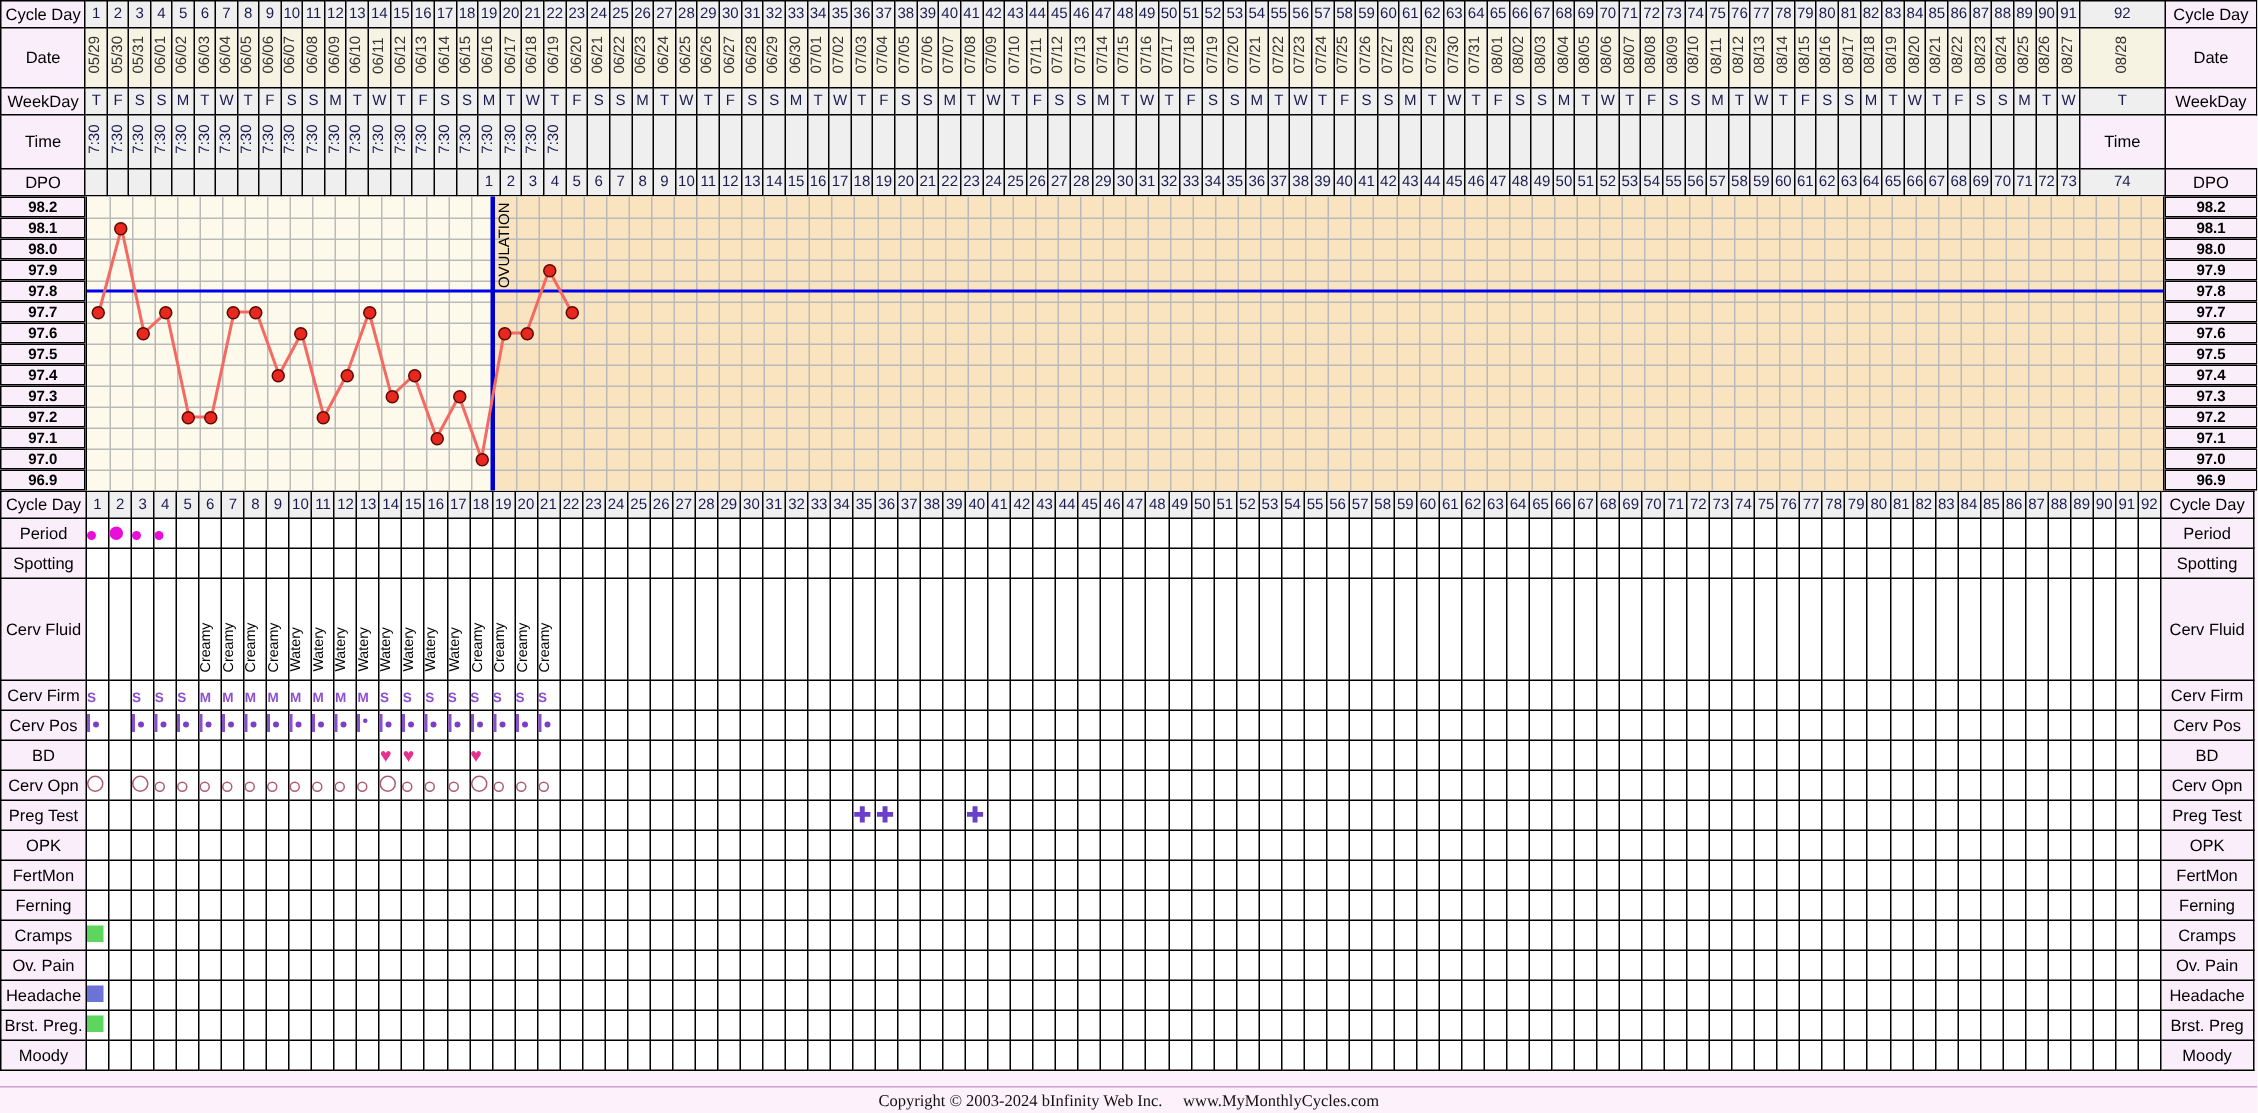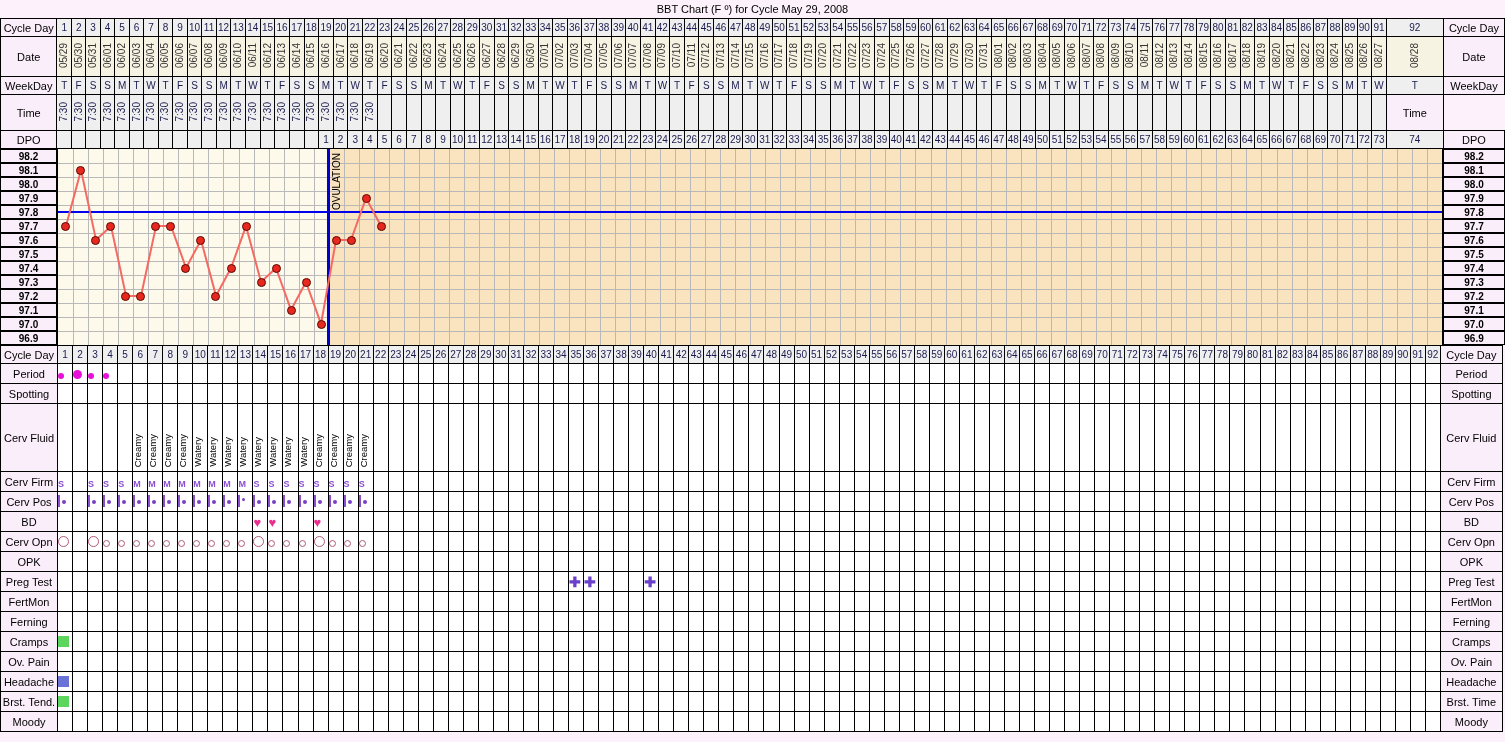--- a/index.html
+++ b/index.html
@@ -126,21 +126,20 @@
     font-family:"Liberation Serif", serif;
     color:#111; background:#fdf2fb;
     border-top:1px solid #c9a0d0;
   }
 </style>
 </head>
 <body>
 
 <div id="page">
 
-  <div class="title-bar">BBT Chart (F º) for Cycle May 29, 2008</div>
 
   <table class="grid" id="top-table">
     <tbody id="top-body">
         <tr class="hdr-row">
           <td class="row-label" style="width: 57px; height: 18px;">Cycle Day</td>
           <td class="cell " style="width: 15.0435px; height: 18px;">1</td>
           <td class="cell " style="width: 15.0435px; height: 18px;">2</td>
           <td class="cell " style="width: 15.0435px; height: 18px;">3</td>
           <td class="cell " style="width: 15.0435px; height: 18px;">4</td>
           <td class="cell " style="width: 15.0435px; height: 18px;">5</td>
@@ -1579,210 +1578,210 @@
           <td style="width: 15.0435px; height: 20px;"></td>
           <td style="width: 15.0435px; height: 20px;"></td>
           <td style="width: 15.0435px; height: 20px;"></td>
           <td style="width: 15.0435px; height: 20px;"></td>
           <td style="width: 15.0435px; height: 20px;"></td>
           <td style="width: 15.0435px; height: 20px;"></td>
           <td style="width: 15.0435px; height: 20px;"></td>
           <td class="row-label" style="width: 62px;">Cerv Opn</td>
         </tr>
         <tr class="mrow">
-          <td class="row-label" style="width: 57px; height: 20px;">OPK</td>
-          <td style="width: 15.0435px; height: 20px;"></td>
-          <td style="width: 15.0435px; height: 20px;"></td>
-          <td style="width: 15.0435px; height: 20px;"></td>
-          <td style="width: 15.0435px; height: 20px;"></td>
-          <td style="width: 15.0435px; height: 20px;"></td>
-          <td style="width: 15.0435px; height: 20px;"></td>
-          <td style="width: 15.0435px; height: 20px;"></td>
-          <td style="width: 15.0435px; height: 20px;"></td>
-          <td style="width: 15.0435px; height: 20px;"></td>
-          <td style="width: 15.0435px; height: 20px;"></td>
-          <td style="width: 15.0435px; height: 20px;"></td>
-          <td style="width: 15.0435px; height: 20px;"></td>
-          <td style="width: 15.0435px; height: 20px;"></td>
-          <td style="width: 15.0435px; height: 20px;"></td>
-          <td style="width: 15.0435px; height: 20px;"></td>
-          <td style="width: 15.0435px; height: 20px;"></td>
-          <td style="width: 15.0435px; height: 20px;"></td>
-          <td style="width: 15.0435px; height: 20px;"></td>
-          <td style="width: 15.0435px; height: 20px;"></td>
-          <td style="width: 15.0435px; height: 20px;"></td>
-          <td style="width: 15.0435px; height: 20px;"></td>
-          <td style="width: 15.0435px; height: 20px;"></td>
-          <td style="width: 15.0435px; height: 20px;"></td>
-          <td style="width: 15.0435px; height: 20px;"></td>
-          <td style="width: 15.0435px; height: 20px;"></td>
-          <td style="width: 15.0435px; height: 20px;"></td>
-          <td style="width: 15.0435px; height: 20px;"></td>
-          <td style="width: 15.0435px; height: 20px;"></td>
-          <td style="width: 15.0435px; height: 20px;"></td>
-          <td style="width: 15.0435px; height: 20px;"></td>
-          <td style="width: 15.0435px; height: 20px;"></td>
-          <td style="width: 15.0435px; height: 20px;"></td>
-          <td style="width: 15.0435px; height: 20px;"></td>
-          <td style="width: 15.0435px; height: 20px;"></td>
-          <td style="width: 15.0435px; height: 20px;"></td>
-          <td style="width: 15.0435px; height: 20px;"></td>
-          <td style="width: 15.0435px; height: 20px;"></td>
-          <td style="width: 15.0435px; height: 20px;"></td>
-          <td style="width: 15.0435px; height: 20px;"></td>
-          <td style="width: 15.0435px; height: 20px;"></td>
-          <td style="width: 15.0435px; height: 20px;"></td>
-          <td style="width: 15.0435px; height: 20px;"></td>
-          <td style="width: 15.0435px; height: 20px;"></td>
-          <td style="width: 15.0435px; height: 20px;"></td>
-          <td style="width: 15.0435px; height: 20px;"></td>
-          <td style="width: 15.0435px; height: 20px;"></td>
-          <td style="width: 15.0435px; height: 20px;"></td>
-          <td style="width: 15.0435px; height: 20px;"></td>
-          <td style="width: 15.0435px; height: 20px;"></td>
-          <td style="width: 15.0435px; height: 20px;"></td>
-          <td style="width: 15.0435px; height: 20px;"></td>
-          <td style="width: 15.0435px; height: 20px;"></td>
-          <td style="width: 15.0435px; height: 20px;"></td>
-          <td style="width: 15.0435px; height: 20px;"></td>
-          <td style="width: 15.0435px; height: 20px;"></td>
-          <td style="width: 15.0435px; height: 20px;"></td>
-          <td style="width: 15.0435px; height: 20px;"></td>
-          <td style="width: 15.0435px; height: 20px;"></td>
-          <td style="width: 15.0435px; height: 20px;"></td>
-          <td style="width: 15.0435px; height: 20px;"></td>
-          <td style="width: 15.0435px; height: 20px;"></td>
-          <td style="width: 15.0435px; height: 20px;"></td>
-          <td style="width: 15.0435px; height: 20px;"></td>
-          <td style="width: 15.0435px; height: 20px;"></td>
-          <td style="width: 15.0435px; height: 20px;"></td>
-          <td style="width: 15.0435px; height: 20px;"></td>
-          <td style="width: 15.0435px; height: 20px;"></td>
-          <td style="width: 15.0435px; height: 20px;"></td>
-          <td style="width: 15.0435px; height: 20px;"></td>
-          <td style="width: 15.0435px; height: 20px;"></td>
-          <td style="width: 15.0435px; height: 20px;"></td>
-          <td style="width: 15.0435px; height: 20px;"></td>
-          <td style="width: 15.0435px; height: 20px;"></td>
-          <td style="width: 15.0435px; height: 20px;"></td>
-          <td style="width: 15.0435px; height: 20px;"></td>
-          <td style="width: 15.0435px; height: 20px;"></td>
-          <td style="width: 15.0435px; height: 20px;"></td>
-          <td style="width: 15.0435px; height: 20px;"></td>
-          <td style="width: 15.0435px; height: 20px;"></td>
-          <td style="width: 15.0435px; height: 20px;"></td>
-          <td style="width: 15.0435px; height: 20px;"></td>
-          <td style="width: 15.0435px; height: 20px;"></td>
-          <td style="width: 15.0435px; height: 20px;"></td>
-          <td style="width: 15.0435px; height: 20px;"></td>
-          <td style="width: 15.0435px; height: 20px;"></td>
-          <td style="width: 15.0435px; height: 20px;"></td>
-          <td style="width: 15.0435px; height: 20px;"></td>
-          <td style="width: 15.0435px; height: 20px;"></td>
-          <td style="width: 15.0435px; height: 20px;"></td>
-          <td style="width: 15.0435px; height: 20px;"></td>
-          <td style="width: 15.0435px; height: 20px;"></td>
-          <td style="width: 15.0435px; height: 20px;"></td>
-          <td class="row-label" style="width: 62px;">OPK</td>
+          <td class="row-label" style="width: 57px; height: 20px;">Preg Test</td>
+          <td style="width: 15.0435px; height: 20px;"></td>
+          <td style="width: 15.0435px; height: 20px;"></td>
+          <td style="width: 15.0435px; height: 20px;"></td>
+          <td style="width: 15.0435px; height: 20px;"></td>
+          <td style="width: 15.0435px; height: 20px;"></td>
+          <td style="width: 15.0435px; height: 20px;"></td>
+          <td style="width: 15.0435px; height: 20px;"></td>
+          <td style="width: 15.0435px; height: 20px;"></td>
+          <td style="width: 15.0435px; height: 20px;"></td>
+          <td style="width: 15.0435px; height: 20px;"></td>
+          <td style="width: 15.0435px; height: 20px;"></td>
+          <td style="width: 15.0435px; height: 20px;"></td>
+          <td style="width: 15.0435px; height: 20px;"></td>
+          <td style="width: 15.0435px; height: 20px;"></td>
+          <td style="width: 15.0435px; height: 20px;"></td>
+          <td style="width: 15.0435px; height: 20px;"></td>
+          <td style="width: 15.0435px; height: 20px;"></td>
+          <td style="width: 15.0435px; height: 20px;"></td>
+          <td style="width: 15.0435px; height: 20px;"></td>
+          <td style="width: 15.0435px; height: 20px;"></td>
+          <td style="width: 15.0435px; height: 20px;"></td>
+          <td style="width: 15.0435px; height: 20px;"></td>
+          <td style="width: 15.0435px; height: 20px;"></td>
+          <td style="width: 15.0435px; height: 20px;"></td>
+          <td style="width: 15.0435px; height: 20px;"></td>
+          <td style="width: 15.0435px; height: 20px;"></td>
+          <td style="width: 15.0435px; height: 20px;"></td>
+          <td style="width: 15.0435px; height: 20px;"></td>
+          <td style="width: 15.0435px; height: 20px;"></td>
+          <td style="width: 15.0435px; height: 20px;"></td>
+          <td style="width: 15.0435px; height: 20px;"></td>
+          <td style="width: 15.0435px; height: 20px;"></td>
+          <td style="width: 15.0435px; height: 20px;"></td>
+          <td style="width: 15.0435px; height: 20px;"></td>
+          <td style="width: 15.0435px; height: 20px;"><span class="plus">✚</span></td>
+          <td style="width: 15.0435px; height: 20px;"><span class="plus">✚</span></td>
+          <td style="width: 15.0435px; height: 20px;"></td>
+          <td style="width: 15.0435px; height: 20px;"></td>
+          <td style="width: 15.0435px; height: 20px;"></td>
+          <td style="width: 15.0435px; height: 20px;"><span class="plus">✚</span></td>
+          <td style="width: 15.0435px; height: 20px;"></td>
+          <td style="width: 15.0435px; height: 20px;"></td>
+          <td style="width: 15.0435px; height: 20px;"></td>
+          <td style="width: 15.0435px; height: 20px;"></td>
+          <td style="width: 15.0435px; height: 20px;"></td>
+          <td style="width: 15.0435px; height: 20px;"></td>
+          <td style="width: 15.0435px; height: 20px;"></td>
+          <td style="width: 15.0435px; height: 20px;"></td>
+          <td style="width: 15.0435px; height: 20px;"></td>
+          <td style="width: 15.0435px; height: 20px;"></td>
+          <td style="width: 15.0435px; height: 20px;"></td>
+          <td style="width: 15.0435px; height: 20px;"></td>
+          <td style="width: 15.0435px; height: 20px;"></td>
+          <td style="width: 15.0435px; height: 20px;"></td>
+          <td style="width: 15.0435px; height: 20px;"></td>
+          <td style="width: 15.0435px; height: 20px;"></td>
+          <td style="width: 15.0435px; height: 20px;"></td>
+          <td style="width: 15.0435px; height: 20px;"></td>
+          <td style="width: 15.0435px; height: 20px;"></td>
+          <td style="width: 15.0435px; height: 20px;"></td>
+          <td style="width: 15.0435px; height: 20px;"></td>
+          <td style="width: 15.0435px; height: 20px;"></td>
+          <td style="width: 15.0435px; height: 20px;"></td>
+          <td style="width: 15.0435px; height: 20px;"></td>
+          <td style="width: 15.0435px; height: 20px;"></td>
+          <td style="width: 15.0435px; height: 20px;"></td>
+          <td style="width: 15.0435px; height: 20px;"></td>
+          <td style="width: 15.0435px; height: 20px;"></td>
+          <td style="width: 15.0435px; height: 20px;"></td>
+          <td style="width: 15.0435px; height: 20px;"></td>
+          <td style="width: 15.0435px; height: 20px;"></td>
+          <td style="width: 15.0435px; height: 20px;"></td>
+          <td style="width: 15.0435px; height: 20px;"></td>
+          <td style="width: 15.0435px; height: 20px;"></td>
+          <td style="width: 15.0435px; height: 20px;"></td>
+          <td style="width: 15.0435px; height: 20px;"></td>
+          <td style="width: 15.0435px; height: 20px;"></td>
+          <td style="width: 15.0435px; height: 20px;"></td>
+          <td style="width: 15.0435px; height: 20px;"></td>
+          <td style="width: 15.0435px; height: 20px;"></td>
+          <td style="width: 15.0435px; height: 20px;"></td>
+          <td style="width: 15.0435px; height: 20px;"></td>
+          <td style="width: 15.0435px; height: 20px;"></td>
+          <td style="width: 15.0435px; height: 20px;"></td>
+          <td style="width: 15.0435px; height: 20px;"></td>
+          <td style="width: 15.0435px; height: 20px;"></td>
+          <td style="width: 15.0435px; height: 20px;"></td>
+          <td style="width: 15.0435px; height: 20px;"></td>
+          <td style="width: 15.0435px; height: 20px;"></td>
+          <td style="width: 15.0435px; height: 20px;"></td>
+          <td style="width: 15.0435px; height: 20px;"></td>
+          <td style="width: 15.0435px; height: 20px;"></td>
+          <td class="row-label" style="width: 62px;">Preg Test</td>
         </tr>
         <tr class="mrow">
-          <td class="row-label" style="width: 57px; height: 20px;">Preg Test</td>
-          <td style="width: 15.0435px; height: 20px;"></td>
-          <td style="width: 15.0435px; height: 20px;"></td>
-          <td style="width: 15.0435px; height: 20px;"></td>
-          <td style="width: 15.0435px; height: 20px;"></td>
-          <td style="width: 15.0435px; height: 20px;"></td>
-          <td style="width: 15.0435px; height: 20px;"></td>
-          <td style="width: 15.0435px; height: 20px;"></td>
-          <td style="width: 15.0435px; height: 20px;"></td>
-          <td style="width: 15.0435px; height: 20px;"></td>
-          <td style="width: 15.0435px; height: 20px;"></td>
-          <td style="width: 15.0435px; height: 20px;"></td>
-          <td style="width: 15.0435px; height: 20px;"></td>
-          <td style="width: 15.0435px; height: 20px;"></td>
-          <td style="width: 15.0435px; height: 20px;"></td>
-          <td style="width: 15.0435px; height: 20px;"></td>
-          <td style="width: 15.0435px; height: 20px;"></td>
-          <td style="width: 15.0435px; height: 20px;"></td>
-          <td style="width: 15.0435px; height: 20px;"></td>
-          <td style="width: 15.0435px; height: 20px;"></td>
-          <td style="width: 15.0435px; height: 20px;"></td>
-          <td style="width: 15.0435px; height: 20px;"></td>
-          <td style="width: 15.0435px; height: 20px;"></td>
-          <td style="width: 15.0435px; height: 20px;"></td>
-          <td style="width: 15.0435px; height: 20px;"></td>
-          <td style="width: 15.0435px; height: 20px;"></td>
-          <td style="width: 15.0435px; height: 20px;"></td>
-          <td style="width: 15.0435px; height: 20px;"></td>
-          <td style="width: 15.0435px; height: 20px;"></td>
-          <td style="width: 15.0435px; height: 20px;"></td>
-          <td style="width: 15.0435px; height: 20px;"></td>
-          <td style="width: 15.0435px; height: 20px;"></td>
-          <td style="width: 15.0435px; height: 20px;"></td>
-          <td style="width: 15.0435px; height: 20px;"></td>
-          <td style="width: 15.0435px; height: 20px;"></td>
-          <td style="width: 15.0435px; height: 20px;"><span class="plus">✚</span></td>
-          <td style="width: 15.0435px; height: 20px;"><span class="plus">✚</span></td>
-          <td style="width: 15.0435px; height: 20px;"></td>
-          <td style="width: 15.0435px; height: 20px;"></td>
-          <td style="width: 15.0435px; height: 20px;"></td>
-          <td style="width: 15.0435px; height: 20px;"><span class="plus">✚</span></td>
-          <td style="width: 15.0435px; height: 20px;"></td>
-          <td style="width: 15.0435px; height: 20px;"></td>
-          <td style="width: 15.0435px; height: 20px;"></td>
-          <td style="width: 15.0435px; height: 20px;"></td>
-          <td style="width: 15.0435px; height: 20px;"></td>
-          <td style="width: 15.0435px; height: 20px;"></td>
-          <td style="width: 15.0435px; height: 20px;"></td>
-          <td style="width: 15.0435px; height: 20px;"></td>
-          <td style="width: 15.0435px; height: 20px;"></td>
-          <td style="width: 15.0435px; height: 20px;"></td>
-          <td style="width: 15.0435px; height: 20px;"></td>
-          <td style="width: 15.0435px; height: 20px;"></td>
-          <td style="width: 15.0435px; height: 20px;"></td>
-          <td style="width: 15.0435px; height: 20px;"></td>
-          <td style="width: 15.0435px; height: 20px;"></td>
-          <td style="width: 15.0435px; height: 20px;"></td>
-          <td style="width: 15.0435px; height: 20px;"></td>
-          <td style="width: 15.0435px; height: 20px;"></td>
-          <td style="width: 15.0435px; height: 20px;"></td>
-          <td style="width: 15.0435px; height: 20px;"></td>
-          <td style="width: 15.0435px; height: 20px;"></td>
-          <td style="width: 15.0435px; height: 20px;"></td>
-          <td style="width: 15.0435px; height: 20px;"></td>
-          <td style="width: 15.0435px; height: 20px;"></td>
-          <td style="width: 15.0435px; height: 20px;"></td>
-          <td style="width: 15.0435px; height: 20px;"></td>
-          <td style="width: 15.0435px; height: 20px;"></td>
-          <td style="width: 15.0435px; height: 20px;"></td>
-          <td style="width: 15.0435px; height: 20px;"></td>
-          <td style="width: 15.0435px; height: 20px;"></td>
-          <td style="width: 15.0435px; height: 20px;"></td>
-          <td style="width: 15.0435px; height: 20px;"></td>
-          <td style="width: 15.0435px; height: 20px;"></td>
-          <td style="width: 15.0435px; height: 20px;"></td>
-          <td style="width: 15.0435px; height: 20px;"></td>
-          <td style="width: 15.0435px; height: 20px;"></td>
-          <td style="width: 15.0435px; height: 20px;"></td>
-          <td style="width: 15.0435px; height: 20px;"></td>
-          <td style="width: 15.0435px; height: 20px;"></td>
-          <td style="width: 15.0435px; height: 20px;"></td>
-          <td style="width: 15.0435px; height: 20px;"></td>
-          <td style="width: 15.0435px; height: 20px;"></td>
-          <td style="width: 15.0435px; height: 20px;"></td>
-          <td style="width: 15.0435px; height: 20px;"></td>
-          <td style="width: 15.0435px; height: 20px;"></td>
-          <td style="width: 15.0435px; height: 20px;"></td>
-          <td style="width: 15.0435px; height: 20px;"></td>
-          <td style="width: 15.0435px; height: 20px;"></td>
-          <td style="width: 15.0435px; height: 20px;"></td>
-          <td style="width: 15.0435px; height: 20px;"></td>
-          <td style="width: 15.0435px; height: 20px;"></td>
-          <td style="width: 15.0435px; height: 20px;"></td>
-          <td class="row-label" style="width: 62px;">Preg Test</td>
+          <td class="row-label" style="width: 57px; height: 20px;">OPK</td>
+          <td style="width: 15.0435px; height: 20px;"></td>
+          <td style="width: 15.0435px; height: 20px;"></td>
+          <td style="width: 15.0435px; height: 20px;"></td>
+          <td style="width: 15.0435px; height: 20px;"></td>
+          <td style="width: 15.0435px; height: 20px;"></td>
+          <td style="width: 15.0435px; height: 20px;"></td>
+          <td style="width: 15.0435px; height: 20px;"></td>
+          <td style="width: 15.0435px; height: 20px;"></td>
+          <td style="width: 15.0435px; height: 20px;"></td>
+          <td style="width: 15.0435px; height: 20px;"></td>
+          <td style="width: 15.0435px; height: 20px;"></td>
+          <td style="width: 15.0435px; height: 20px;"></td>
+          <td style="width: 15.0435px; height: 20px;"></td>
+          <td style="width: 15.0435px; height: 20px;"></td>
+          <td style="width: 15.0435px; height: 20px;"></td>
+          <td style="width: 15.0435px; height: 20px;"></td>
+          <td style="width: 15.0435px; height: 20px;"></td>
+          <td style="width: 15.0435px; height: 20px;"></td>
+          <td style="width: 15.0435px; height: 20px;"></td>
+          <td style="width: 15.0435px; height: 20px;"></td>
+          <td style="width: 15.0435px; height: 20px;"></td>
+          <td style="width: 15.0435px; height: 20px;"></td>
+          <td style="width: 15.0435px; height: 20px;"></td>
+          <td style="width: 15.0435px; height: 20px;"></td>
+          <td style="width: 15.0435px; height: 20px;"></td>
+          <td style="width: 15.0435px; height: 20px;"></td>
+          <td style="width: 15.0435px; height: 20px;"></td>
+          <td style="width: 15.0435px; height: 20px;"></td>
+          <td style="width: 15.0435px; height: 20px;"></td>
+          <td style="width: 15.0435px; height: 20px;"></td>
+          <td style="width: 15.0435px; height: 20px;"></td>
+          <td style="width: 15.0435px; height: 20px;"></td>
+          <td style="width: 15.0435px; height: 20px;"></td>
+          <td style="width: 15.0435px; height: 20px;"></td>
+          <td style="width: 15.0435px; height: 20px;"></td>
+          <td style="width: 15.0435px; height: 20px;"></td>
+          <td style="width: 15.0435px; height: 20px;"></td>
+          <td style="width: 15.0435px; height: 20px;"></td>
+          <td style="width: 15.0435px; height: 20px;"></td>
+          <td style="width: 15.0435px; height: 20px;"></td>
+          <td style="width: 15.0435px; height: 20px;"></td>
+          <td style="width: 15.0435px; height: 20px;"></td>
+          <td style="width: 15.0435px; height: 20px;"></td>
+          <td style="width: 15.0435px; height: 20px;"></td>
+          <td style="width: 15.0435px; height: 20px;"></td>
+          <td style="width: 15.0435px; height: 20px;"></td>
+          <td style="width: 15.0435px; height: 20px;"></td>
+          <td style="width: 15.0435px; height: 20px;"></td>
+          <td style="width: 15.0435px; height: 20px;"></td>
+          <td style="width: 15.0435px; height: 20px;"></td>
+          <td style="width: 15.0435px; height: 20px;"></td>
+          <td style="width: 15.0435px; height: 20px;"></td>
+          <td style="width: 15.0435px; height: 20px;"></td>
+          <td style="width: 15.0435px; height: 20px;"></td>
+          <td style="width: 15.0435px; height: 20px;"></td>
+          <td style="width: 15.0435px; height: 20px;"></td>
+          <td style="width: 15.0435px; height: 20px;"></td>
+          <td style="width: 15.0435px; height: 20px;"></td>
+          <td style="width: 15.0435px; height: 20px;"></td>
+          <td style="width: 15.0435px; height: 20px;"></td>
+          <td style="width: 15.0435px; height: 20px;"></td>
+          <td style="width: 15.0435px; height: 20px;"></td>
+          <td style="width: 15.0435px; height: 20px;"></td>
+          <td style="width: 15.0435px; height: 20px;"></td>
+          <td style="width: 15.0435px; height: 20px;"></td>
+          <td style="width: 15.0435px; height: 20px;"></td>
+          <td style="width: 15.0435px; height: 20px;"></td>
+          <td style="width: 15.0435px; height: 20px;"></td>
+          <td style="width: 15.0435px; height: 20px;"></td>
+          <td style="width: 15.0435px; height: 20px;"></td>
+          <td style="width: 15.0435px; height: 20px;"></td>
+          <td style="width: 15.0435px; height: 20px;"></td>
+          <td style="width: 15.0435px; height: 20px;"></td>
+          <td style="width: 15.0435px; height: 20px;"></td>
+          <td style="width: 15.0435px; height: 20px;"></td>
+          <td style="width: 15.0435px; height: 20px;"></td>
+          <td style="width: 15.0435px; height: 20px;"></td>
+          <td style="width: 15.0435px; height: 20px;"></td>
+          <td style="width: 15.0435px; height: 20px;"></td>
+          <td style="width: 15.0435px; height: 20px;"></td>
+          <td style="width: 15.0435px; height: 20px;"></td>
+          <td style="width: 15.0435px; height: 20px;"></td>
+          <td style="width: 15.0435px; height: 20px;"></td>
+          <td style="width: 15.0435px; height: 20px;"></td>
+          <td style="width: 15.0435px; height: 20px;"></td>
+          <td style="width: 15.0435px; height: 20px;"></td>
+          <td style="width: 15.0435px; height: 20px;"></td>
+          <td style="width: 15.0435px; height: 20px;"></td>
+          <td style="width: 15.0435px; height: 20px;"></td>
+          <td style="width: 15.0435px; height: 20px;"></td>
+          <td style="width: 15.0435px; height: 20px;"></td>
+          <td style="width: 15.0435px; height: 20px;"></td>
+          <td class="row-label" style="width: 62px;">OPK</td>
         </tr>
         <tr class="mrow">
           <td class="row-label" style="width: 57px; height: 20px;">FertMon</td>
           <td style="width: 15.0435px; height: 20px;"></td>
           <td style="width: 15.0435px; height: 20px;"></td>
           <td style="width: 15.0435px; height: 20px;"></td>
           <td style="width: 15.0435px; height: 20px;"></td>
           <td style="width: 15.0435px; height: 20px;"></td>
           <td style="width: 15.0435px; height: 20px;"></td>
           <td style="width: 15.0435px; height: 20px;"></td>
@@ -2251,21 +2250,21 @@
           <td style="width: 15.0435px; height: 20px;"></td>
           <td style="width: 15.0435px; height: 20px;"></td>
           <td style="width: 15.0435px; height: 20px;"></td>
           <td style="width: 15.0435px; height: 20px;"></td>
           <td style="width: 15.0435px; height: 20px;"></td>
           <td style="width: 15.0435px; height: 20px;"></td>
           <td style="width: 15.0435px; height: 20px;"></td>
           <td class="row-label" style="width: 62px;">Headache</td>
         </tr>
         <tr class="mrow">
-          <td class="row-label" style="width: 57px; height: 20px;">Brst. Tend.</td>
+          <td class="row-label" style="width: 57px; height: 20px;">Brst. Preg.</td>
           <td style="width: 15.0435px; height: 20px;"><span class="sq" style="background: rgb(92, 214, 92);"></span></td>
           <td style="width: 15.0435px; height: 20px;"></td>
           <td style="width: 15.0435px; height: 20px;"></td>
           <td style="width: 15.0435px; height: 20px;"></td>
           <td style="width: 15.0435px; height: 20px;"></td>
           <td style="width: 15.0435px; height: 20px;"></td>
           <td style="width: 15.0435px; height: 20px;"></td>
           <td style="width: 15.0435px; height: 20px;"></td>
           <td style="width: 15.0435px; height: 20px;"></td>
           <td style="width: 15.0435px; height: 20px;"></td>
@@ -2344,21 +2343,21 @@
           <td style="width: 15.0435px; height: 20px;"></td>
           <td style="width: 15.0435px; height: 20px;"></td>
           <td style="width: 15.0435px; height: 20px;"></td>
           <td style="width: 15.0435px; height: 20px;"></td>
           <td style="width: 15.0435px; height: 20px;"></td>
           <td style="width: 15.0435px; height: 20px;"></td>
           <td style="width: 15.0435px; height: 20px;"></td>
           <td style="width: 15.0435px; height: 20px;"></td>
           <td style="width: 15.0435px; height: 20px;"></td>
           <td style="width: 15.0435px; height: 20px;"></td>
-          <td class="row-label" style="width: 62px;">Brst. Time</td>
+          <td class="row-label" style="width: 62px;">Brst. Preg</td>
         </tr>
         <tr class="mrow">
           <td class="row-label" style="width: 57px; height: 20px;">Moody</td>
           <td style="width: 15.0435px; height: 20px;"></td>
           <td style="width: 15.0435px; height: 20px;"></td>
           <td style="width: 15.0435px; height: 20px;"></td>
           <td style="width: 15.0435px; height: 20px;"></td>
           <td style="width: 15.0435px; height: 20px;"></td>
           <td style="width: 15.0435px; height: 20px;"></td>
           <td style="width: 15.0435px; height: 20px;"></td>
@@ -2445,13 +2444,18 @@
           <td style="width: 15.0435px; height: 20px;"></td>
           <td style="width: 15.0435px; height: 20px;"></td>
           <td style="width: 15.0435px; height: 20px;"></td>
           <td style="width: 15.0435px; height: 20px;"></td>
           <td style="width: 15.0435px; height: 20px;"></td>
           <td class="row-label" style="width: 62px;">Moody</td>
         </tr>
       </tbody>
   </table>
 
+  <div class="footer">
+    <span>Copyright © 2003-2024 bInfinity Web Inc.</span>
+    &nbsp;&nbsp;&nbsp;
+    <span>www.MyMonthlyCycles.com</span>
+  </div>
 </div>
 
 </body></html>

